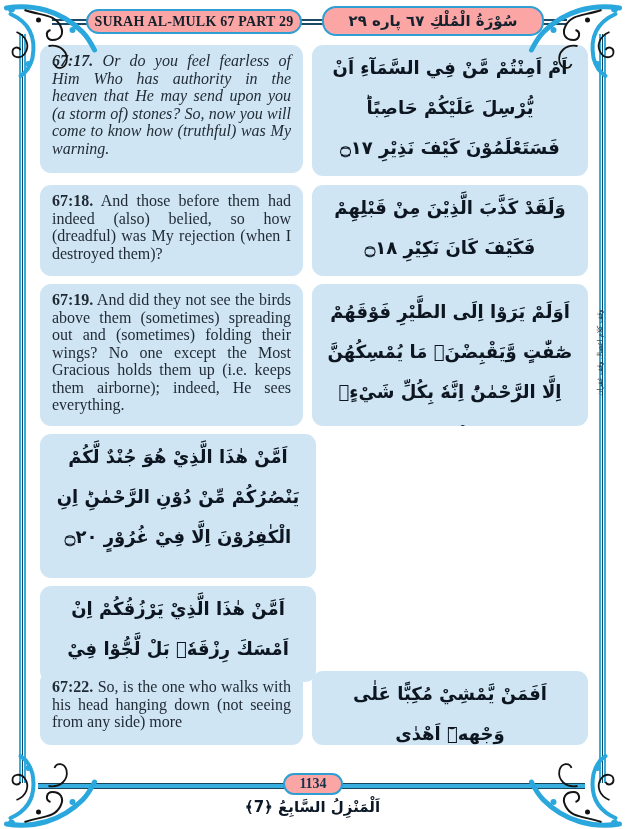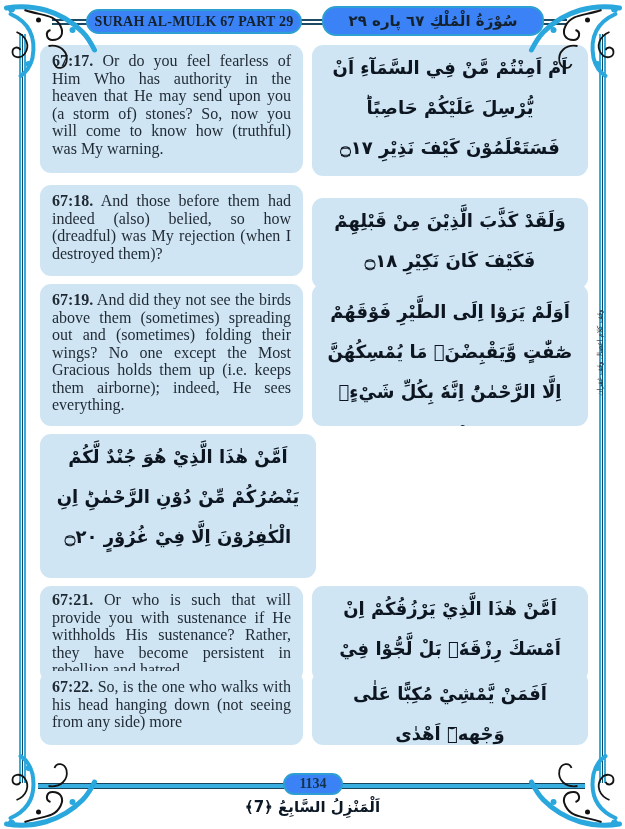--- a/index.html
+++ b/index.html
@@ -11,21 +11,21 @@
   .vline { position:absolute; top:34px; bottom:46px; width:7px;
     background:linear-gradient(to right,#35aede 0 2px,#ffffff 2px 2.6px,#16455f 2.6px 4.4px,#ffffff 4.4px 5px,#35aede 5px 7px); }
   .vline.left  { left:19px; }
   .vline.right { left:599px; }
   .top-rule { position:absolute; left:52px; right:58px; top:19px; height:6px;
     border-top:2px solid #1c4964; border-bottom:2px solid #1c4964; z-index:1; }
   .bottom-rule { position:absolute; left:38px; right:40px; top:783px; height:6px;
     background:linear-gradient(#17465f 0 1px,#38ade0 1px 5px,#17465f 5px 6px); z-index:1; }
 
   
-  .pill { position:absolute; background:#3b82f6; border:2px solid #2e9fd2; border-radius:14px;
+  .pill { position:absolute; background:#fca5a5; border:2px solid #2e9fd2; border-radius:14px;
     display:flex; align-items:center; justify-content:center; z-index:3; color:#14222e; }
   .pill-en { left:86px; top:9px; width:216px; height:25px; font-weight:700; font-size:14px; letter-spacing:.2px; }
   .pill-ar { left:322px; top:6px; width:222px; height:30px; font-family:"DejaVu Sans",sans-serif;
     font-weight:700; font-size:15px; direction:rtl; }
 
   
   .row { position:absolute; left:40px; width:548px; display:flex; gap:9px; }
   .ebox { width:263px; background:#cfe5f3; border-radius:11px; padding:7px 12px 6px 12px;
     color:#1f2933; font-size:16px; line-height:17.5px; text-align:justify; overflow:hidden; }
   .ebox .ref { font-weight:700; }
@@ -112,35 +112,35 @@
         <circle cx="36" cy="18" r="2.5" fill="#111111"></circle>
       <circle cx="70" cy="28" r="3" fill="#2aa7dc"></circle>
         <circle cx="26" cy="62" r="3" fill="#2aa7dc"></circle>
     </svg>
   </div>
 
   <div class="pill pill-en">SURAH AL-MULK 67 PART 29</div>
   <div class="pill pill-ar">سُوْرَةُ الْمُلْكِ ٦٧ پاره ٢٩</div>
 
   <div class="row" style="top:45px;">
-    <div class="ebox" style="height:128px;">
+    <div class="ebox" style="height:128px;font-style:italic;">
       <span class="ref">67:17.</span>
       <span>Or do you feel fearless of Him Who has authority in the heaven that He may send upon you (a storm of) stones? So, now you will come to know how (truthful) was My warning.</span>
     </div>
     <div class="abox" style="height:131px;">
       <span>اَمْ اَمِنْتُمْ مَّنْ فِي السَّمَآءِ اَنْ يُّرْسِلَ عَلَيْكُمْ حَاصِبًاؕ فَسَتَعْلَمُوْنَ كَيْفَ نَذِيْرِ ۝۱۷</span>
     </div>
   </div>
 
   <div class="row" style="top:185px;">
     <div class="ebox" style="height:91px;">
       <span class="ref">67:18.</span>
       <span>And those before them had indeed (also) belied, so how (dreadful) was My rejection (when I destroyed them)?</span>
     </div>
-    <div class="abox" style="height:91px;margin-top:13px;">
+    <div class="abox" style="height:91px;">
       <span>وَلَقَدْ كَذَّبَ الَّذِيْنَ مِنْ قَبْلِهِمْ فَكَيْفَ كَانَ نَكِيْرِ ۝۱۸</span>
     </div>
   </div>
 
   <div class="row" style="top:284px;">
     <div class="ebox" style="height:142px;">
       <span class="ref">67:19.</span>
       <span>And did they not see the birds above them (sometimes) spreading out and (sometimes) folding their wings? No one except the Most Gracious holds them up (i.e. keeps them airborne); indeed, He sees everything.</span>
     </div>
     <div class="abox" style="height:142px;padding-top:8px;">
@@ -148,24 +148,20 @@
     </div>
   </div>
 
   <div class="row" style="top:434px;">
     <div class="abox" style="height:144px;">
       <span>اَمَّنْ هٰذَا الَّذِيْ هُوَ جُنْدٌ لَّكُمْ يَنْصُرُكُمْ مِّنْ دُوْنِ الرَّحْمٰنِؕ اِنِ الْكٰفِرُوْنَ اِلَّا فِيْ غُرُوْرٍ ۝۲۰</span>
     </div>
   </div>
 
   <div class="row" style="top:586px;">
-    <div class="ebox" style="height:96px;padding-top:5px;">
-      <span class="ref">67:21.</span>
-      <span>Or who is such that will provide you with sustenance if He withholds His sustenance? Rather, they have become persistent in rebellion and hatred.</span>
-    </div>
     <div class="abox" style="height:96px;">
       <span>اَمَّنْ هٰذَا الَّذِيْ يَرْزُقُكُمْ اِنْ اَمْسَكَ رِزْقَهٗۚ بَلْ لَّجُّوْا فِيْ عُتُوٍّ وَّنُفُوْرٍ ۝۲۱</span>
     </div>
   </div>
 
   <div class="row" style="top:671px;">
     <div class="ebox" style="height:74px;">
       <span class="ref">67:22.</span>
       <span>So, is the one who walks with his head hanging down (not seeing from any side) more</span>
     </div>

